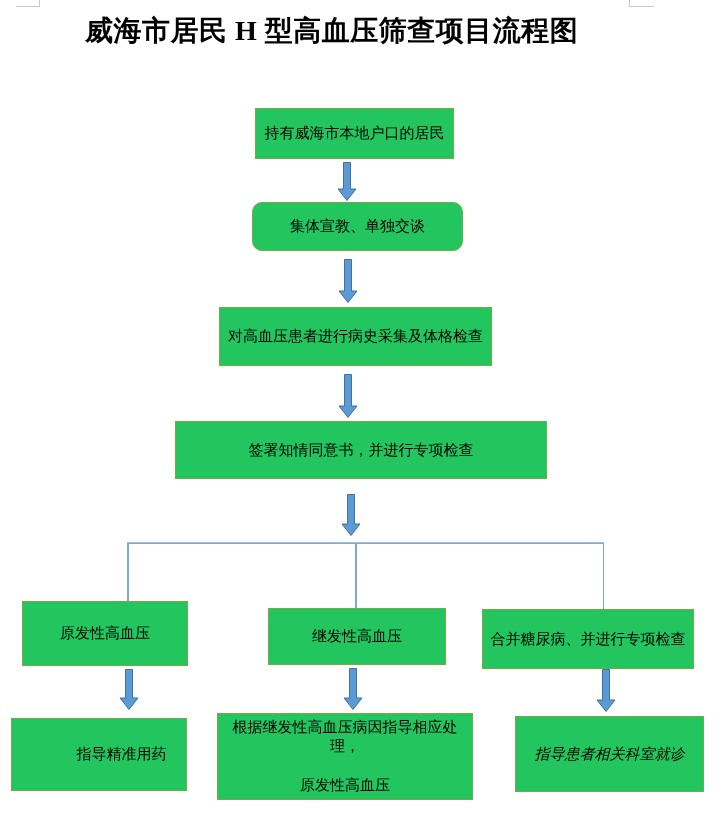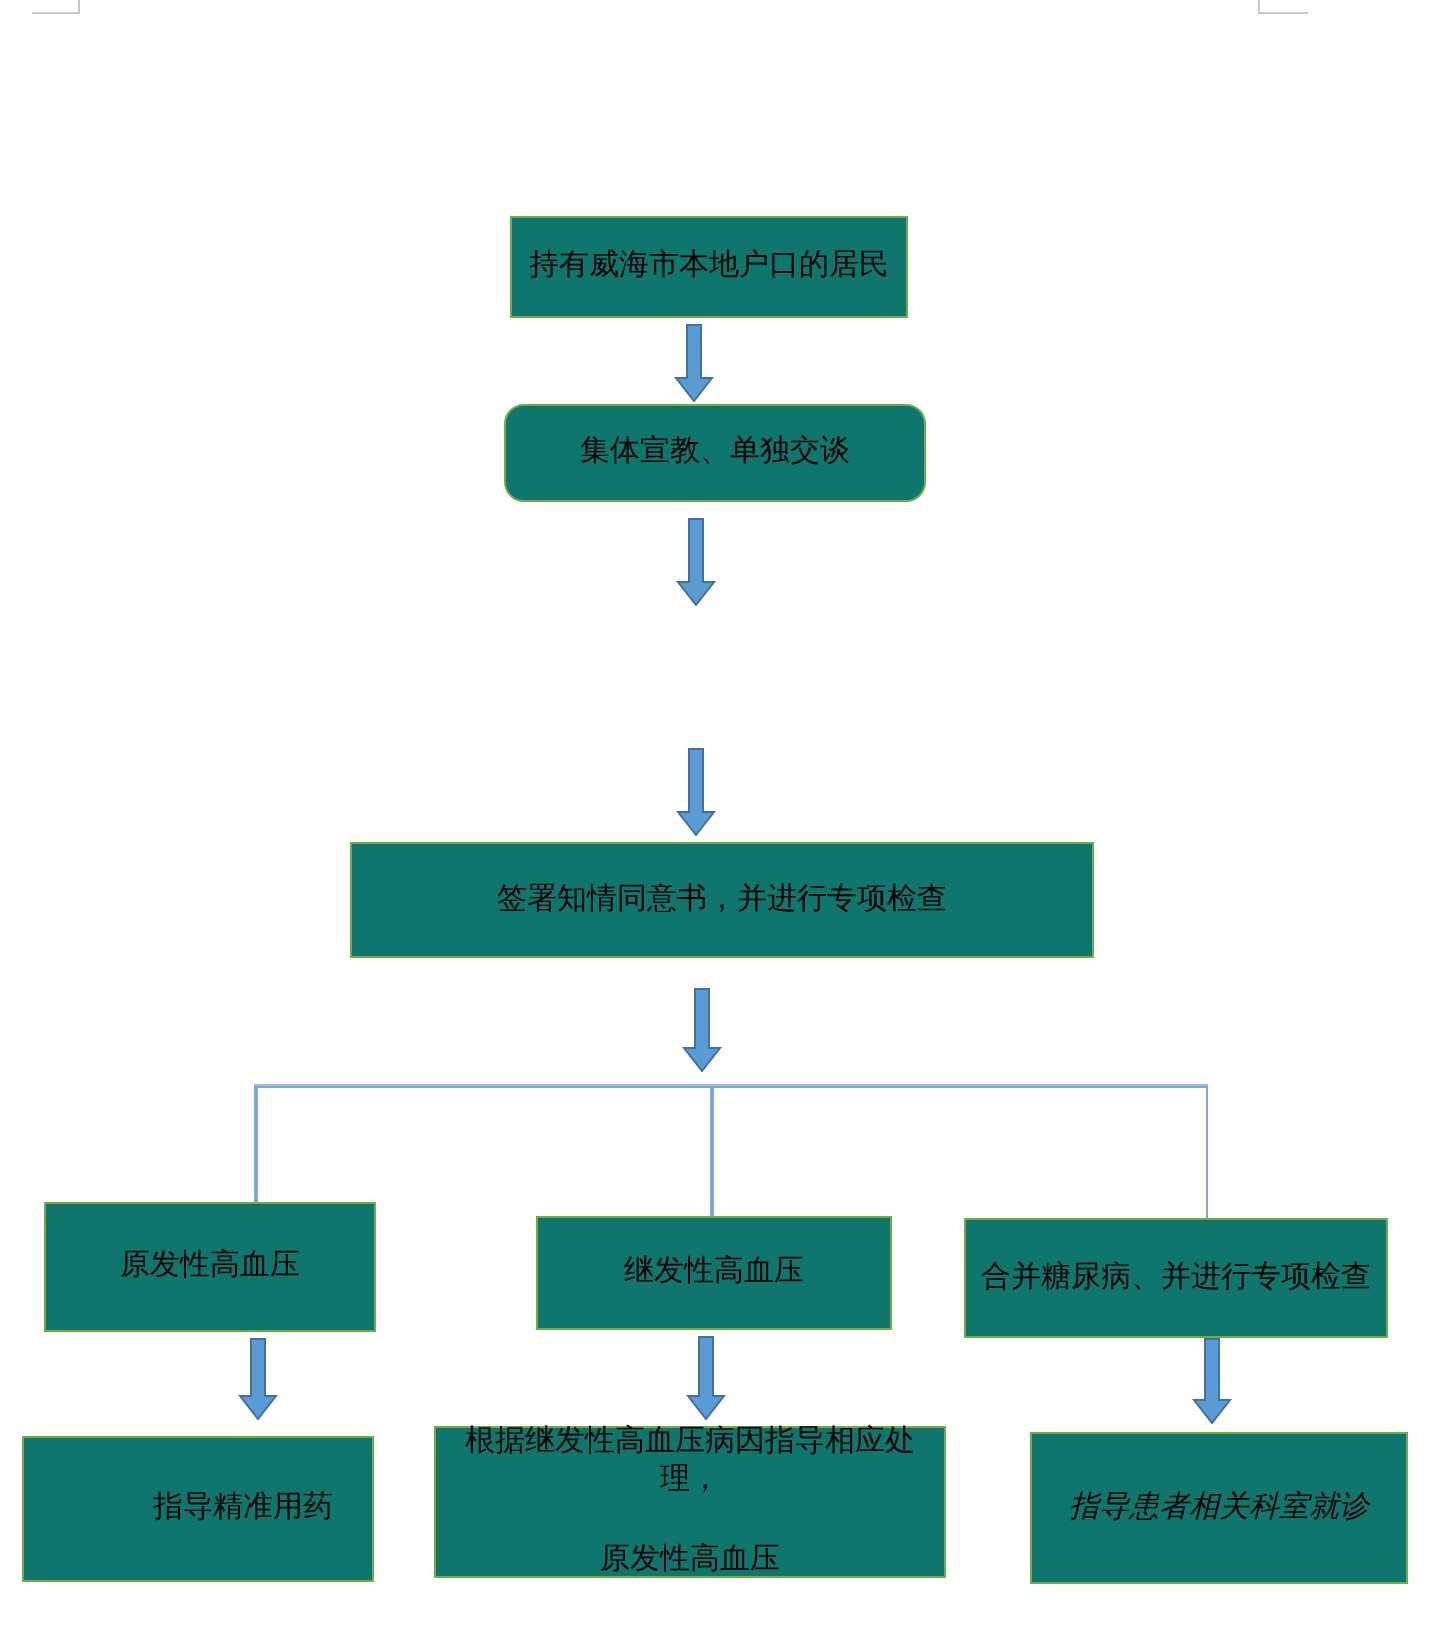--- a/index.html
+++ b/index.html
@@ -6,21 +6,21 @@
   .canvas {
     position:relative; width:726px; height:824px; background:#ffffff;
     font-family:"Liberation Sans", sans-serif; overflow:hidden;
   }
   .doc-title {
     position:absolute; left:85px; top:12px;
     font-family:"Liberation Serif", serif; font-weight:bold;
     font-size:28px; color:#000; letter-spacing:0.5px; white-space:nowrap;
   }
   .node {
-    position:absolute; box-sizing:border-box; background:#0f766e;
+    position:absolute; box-sizing:border-box; background:#22c55e;
     border:1.5px solid #70ad47;
     display:flex; align-items:center; justify-content:center;
     text-align:center; font-size:15px; color:#000; line-height:1.25;
   }
   .node.two-line { flex-direction:column; justify-content:center; }
   .node.two-line .line { display:block; }
   .node.two-line .line + .line { margin-top:21px; }
   .connector { position:absolute; background:#7da7d8; }
   .connector.h { background:linear-gradient(to bottom,#aac7e8,#6f9fd6); }
   .arrow { position:absolute; display:block; }
@@ -30,20 +30,21 @@
 </head>
 <body>
 
 <div class="canvas">
 
   <div class="mark" style="left:16px; top:6px; width:24px; height:1px;"></div>
   <div class="mark" style="left:39px; top:0px; width:1px; height:7px;"></div>
   <div class="mark" style="left:629px; top:0px; width:1px; height:7px;"></div>
   <div class="mark" style="left:629px; top:6px; width:25px; height:1px;"></div>
 
+  <div class="doc-title">威海市居民 H 型高血压筛查项目流程图</div>
 
   <div class="connector h" style="left:127px; top:542px; width:477px; height:2px;"></div>
   <div class="connector" style="left:127px; top:543px; width:1.5px; height:58px;"></div>
   <div class="connector" style="left:355px; top:543px; width:1.5px; height:65px;"></div>
   <div class="connector" style="left:602.5px; top:543px; width:1.5px; height:66px;"></div>
 
   <svg class="arrow" style="left:337px; top:162px;" width="20" height="39" viewBox="0 0 20 39">
     <polygon points="6.5,0.5 13.5,0.5 13.5,27 19,27 10,38.5 1,27 6.5,27"></polygon>
   </svg>
   <svg class="arrow" style="left:338px; top:259px;" width="20" height="44" viewBox="0 0 20 44">
@@ -64,38 +65,41 @@
   <svg class="arrow" style="left:596px; top:669px;" width="20" height="43" viewBox="0 0 20 43">
     <polygon points="6.5,0.5 13.5,0.5 13.5,31 19,31 10,42.5 1,31 6.5,31"></polygon>
   </svg>
 
   <div class="node" style="left:255px; top:108px; width:199px; height:51px;">
     <span>持有威海市本地户口的居民</span>
   </div>
   <div class="node" style="left:252px; top:202px; width:211px; height:49px;border-radius:10px;">
     <span>集体宣教、单独交谈</span>
   </div>
+  <div class="node" style="left:219px; top:307px; width:273px; height:59px;">
+    <span>对高血压患者进行病史采集及体格检查</span>
+  </div>
   <div class="node" style="left:175px; top:421px; width:372px; height:58px;">
     <span>签署知情同意书，并进行专项检查</span>
   </div>
 
   <div class="node" style="left:22px; top:601px; width:166px; height:65px;">
     <span>原发性高血压</span>
   </div>
   <div class="node" style="left:268px; top:608px; width:178px; height:57px;">
     <span>继发性高血压</span>
   </div>
   <div class="node" style="left:482px; top:609px; width:212px; height:60px;">
     <span>合并糖尿病、并进行专项检查</span>
   </div>
 
   <div class="node" style="left:11px; top:718px; width:176px; height:73px;padding-left:45px;">
     <span>指导精准用药</span>
   </div>
-  <div class="node two-line" style="left:217px; top:713px; width:256px; height:76px;">
+  <div class="node two-line" style="left:217px; top:713px; width:256px; height:87px;">
     <span class="line">根据继发性高血压病因指导相应处理，</span>
     <span class="line">原发性高血压</span>
   </div>
   <div class="node" style="left:515px; top:716px; width:189px; height:76px;font-style:italic;">
     <span>指导患者相关科室就诊</span>
   </div>
 
 </div>
 
 </body></html>

